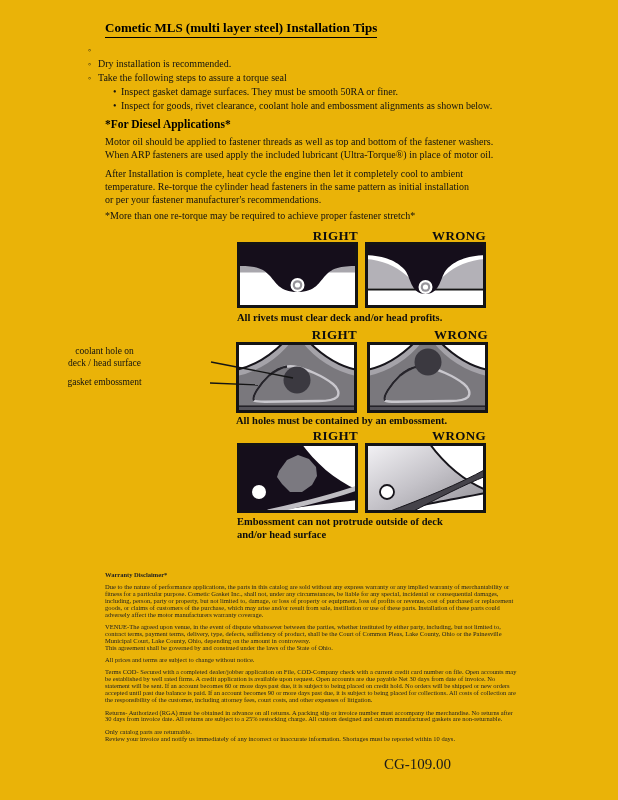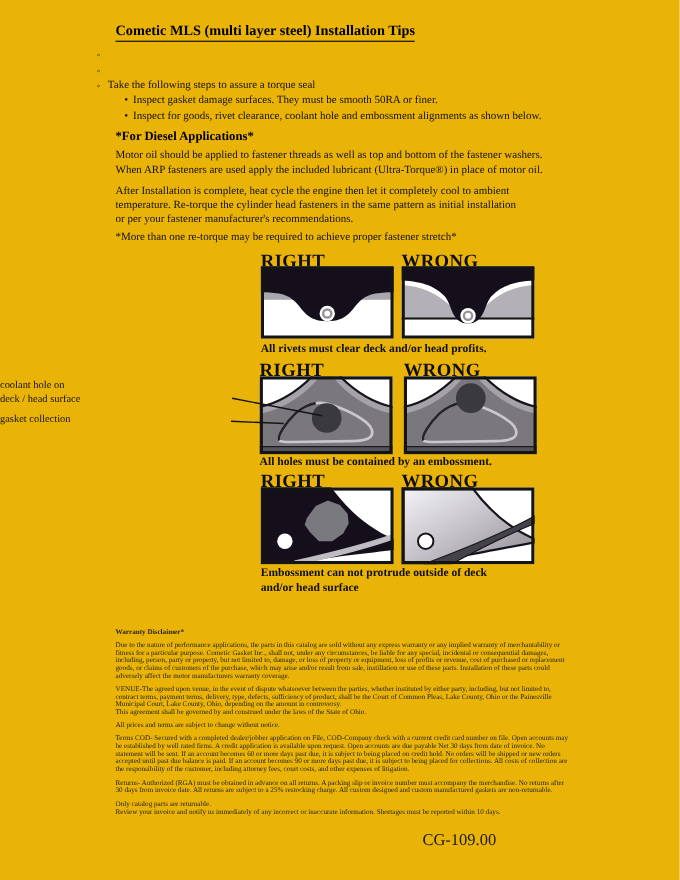--- a/index.html
+++ b/index.html
@@ -18,27 +18,27 @@
 
   .diesel-h{position:absolute;left:105px;top:118px;margin:0;font-size:11.5px;font-weight:bold;color:#000;}
   .para{position:absolute;left:105px;width:445px;font-size:10px;line-height:13px;
         white-space:pre-line;color:#111;}
   #p1{top:135px}#p2{top:167px}#note{top:209px}
 
   .figpair{position:absolute;left:0;width:618px;}
   #fp1{top:228px;height:99px}
   #fp2{top:327px;height:101px}
   #fp3{top:428px;height:122px}
-  .flabel{position:absolute;top:0;width:121px;text-align:left;font-size:17px;
+  .flabel{position:absolute;top:0;width:121px;text-align:right;font-size:13px;
           font-weight:600;letter-spacing:.4px;color:#0e0e0e;}
   .fbox{position:absolute;display:block;}
   .fcap{position:absolute;font-size:10.5px;font-weight:600;color:#0e0e0e;
         line-height:12.5px;white-space:pre-line;}
   .fcap-center{}
-  .leader{position:absolute;left:0;width:209px;text-align:left;font-size:9.5px;
+  .leader{position:absolute;left:0;width:209px;text-align:center;font-size:9.5px;
           line-height:11.5px;color:#111;white-space:pre-line;}
   svg.lines{position:absolute;left:0;top:0;pointer-events:none;}
 
   .legal{position:absolute;left:105px;top:572px;width:414px;font-size:6.5px;
          line-height:6.9px;color:#222;}
   .legal .lh{margin:0 0 5px 0;font-weight:bold;}
   .legal p{margin:0 0 5.5px 0;white-space:pre-line;}
 
   .footer-code{position:absolute;left:384px;top:756px;font-size:15px;color:#1a1a1a;}
 </style>
@@ -48,20 +48,21 @@
 <div class="page">
 
   <h1 class="title">Cometic MLS (multi layer steel) Installation Tips</h1>
 
   <div class="bullets">
     <div class="brow l1">
       <span class="mk">◦</span>
     </div>
     <div class="brow l1">
       <span class="mk">◦</span>
+      <span>Dry installation is recommended.</span>
     </div>
     <div class="brow l1">
       <span class="mk">◦</span>
       <span>Take the following steps to assure a torque seal</span>
     </div>
     <div class="brow l2">
       <span class="mk">•</span>
       <span>Inspect gasket damage surfaces.  They must be smooth 50RA or finer.</span>
     </div>
     <div class="brow l2">
@@ -137,21 +138,21 @@
       <path d="M18,58.5 C15.5,55 23,43 33,33.5 C41,26.5 50,23.5 58,24.5 C70,26.5 87,34 97,42 C102,46 104,51.5 101,55 C98,58 91,59 83,59 L29,59.8 C23,59.8 19.5,59.5 18,58.5 Z" fill="none" stroke="#c9c7cd" stroke-width="2.4"></path>
       <path d="M18,58.5 C15.5,55 23,43 33,33.5 C39,28.5 45,25.5 51,24.5" fill="none" stroke="#26242a" stroke-width="2.4"></path>
       <circle cx="61" cy="20" r="13.5" fill="#3b3940"></circle>
       <rect x="0" y="63.5" width="121" height="1.4" fill="#17151b"></rect>
       <rect x="0" y="64.9" width="121" height="6.1" fill="#55535a"></rect>
       <rect x="1.5" y="1.5" width="118" height="68" fill="none" stroke="#141414" stroke-width="3"></rect>
     </svg>
 
     <div class="leader" style="top:19px">coolant hole on
 deck / head surface</div>
-    <div class="leader" style="top:50px">gasket collection</div>
+    <div class="leader" style="top:50px">gasket embossment</div>
 
     <svg class="lines" width="618" height="101" viewBox="0 0 618 101">
       <line x1="211" y1="35" x2="293" y2="51" stroke="#141414" stroke-width="1.3"></line>
       <line x1="210" y1="56" x2="258" y2="58" stroke="#141414" stroke-width="1.3"></line>
     </svg>
 
     <div class="fcap fcap-center" style="left:236px;top:88px;width:253px">All holes must be contained by an embossment.</div>
   </div>
 
   <div class="figpair" id="fp3">

